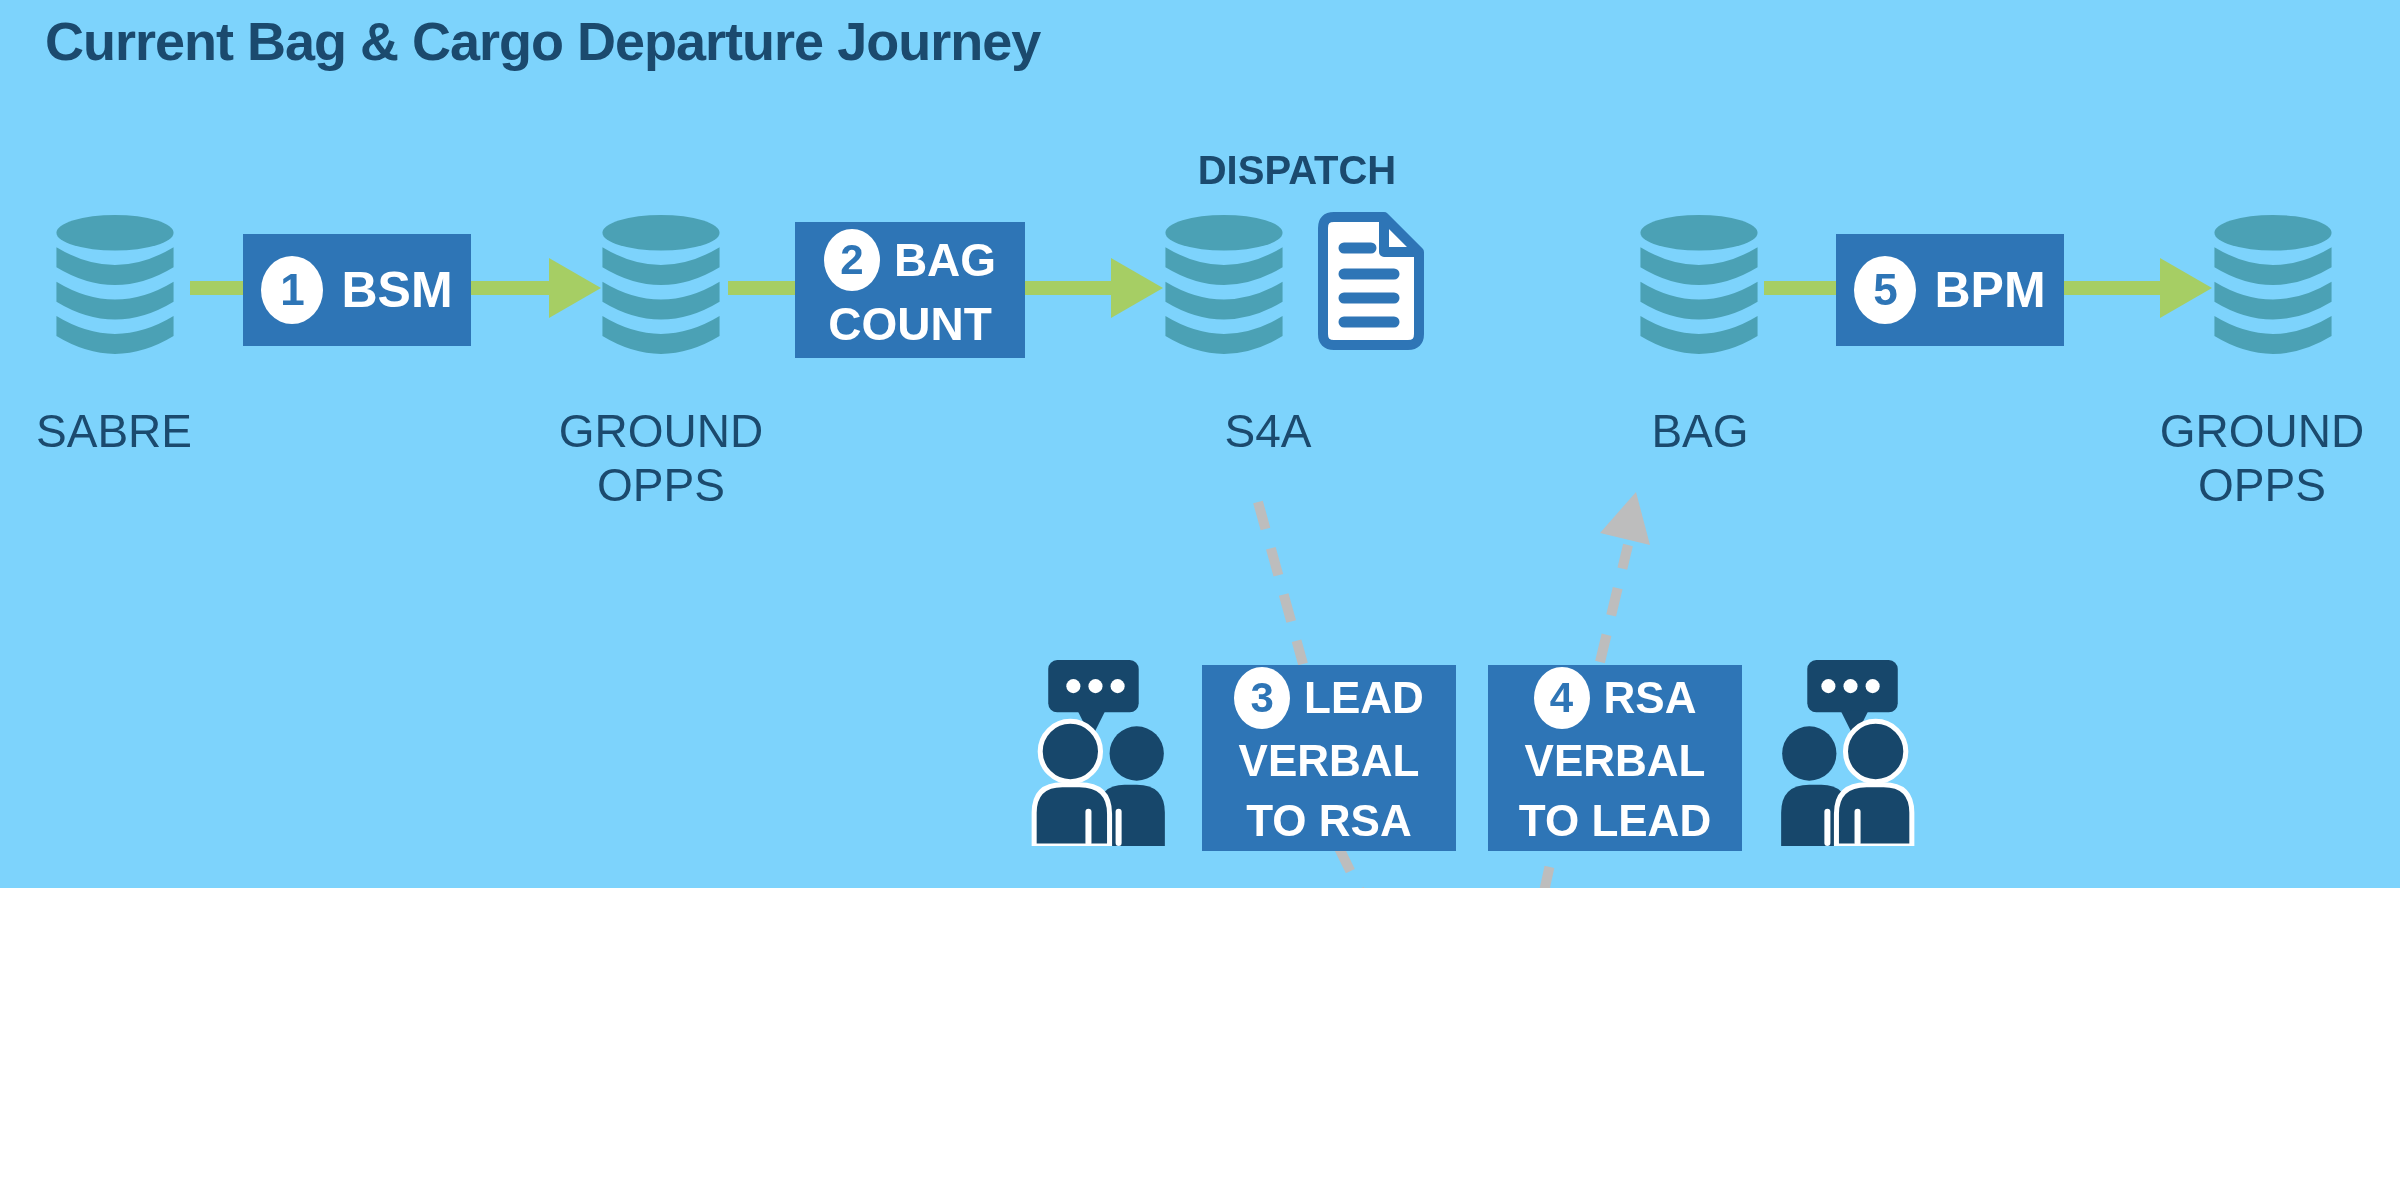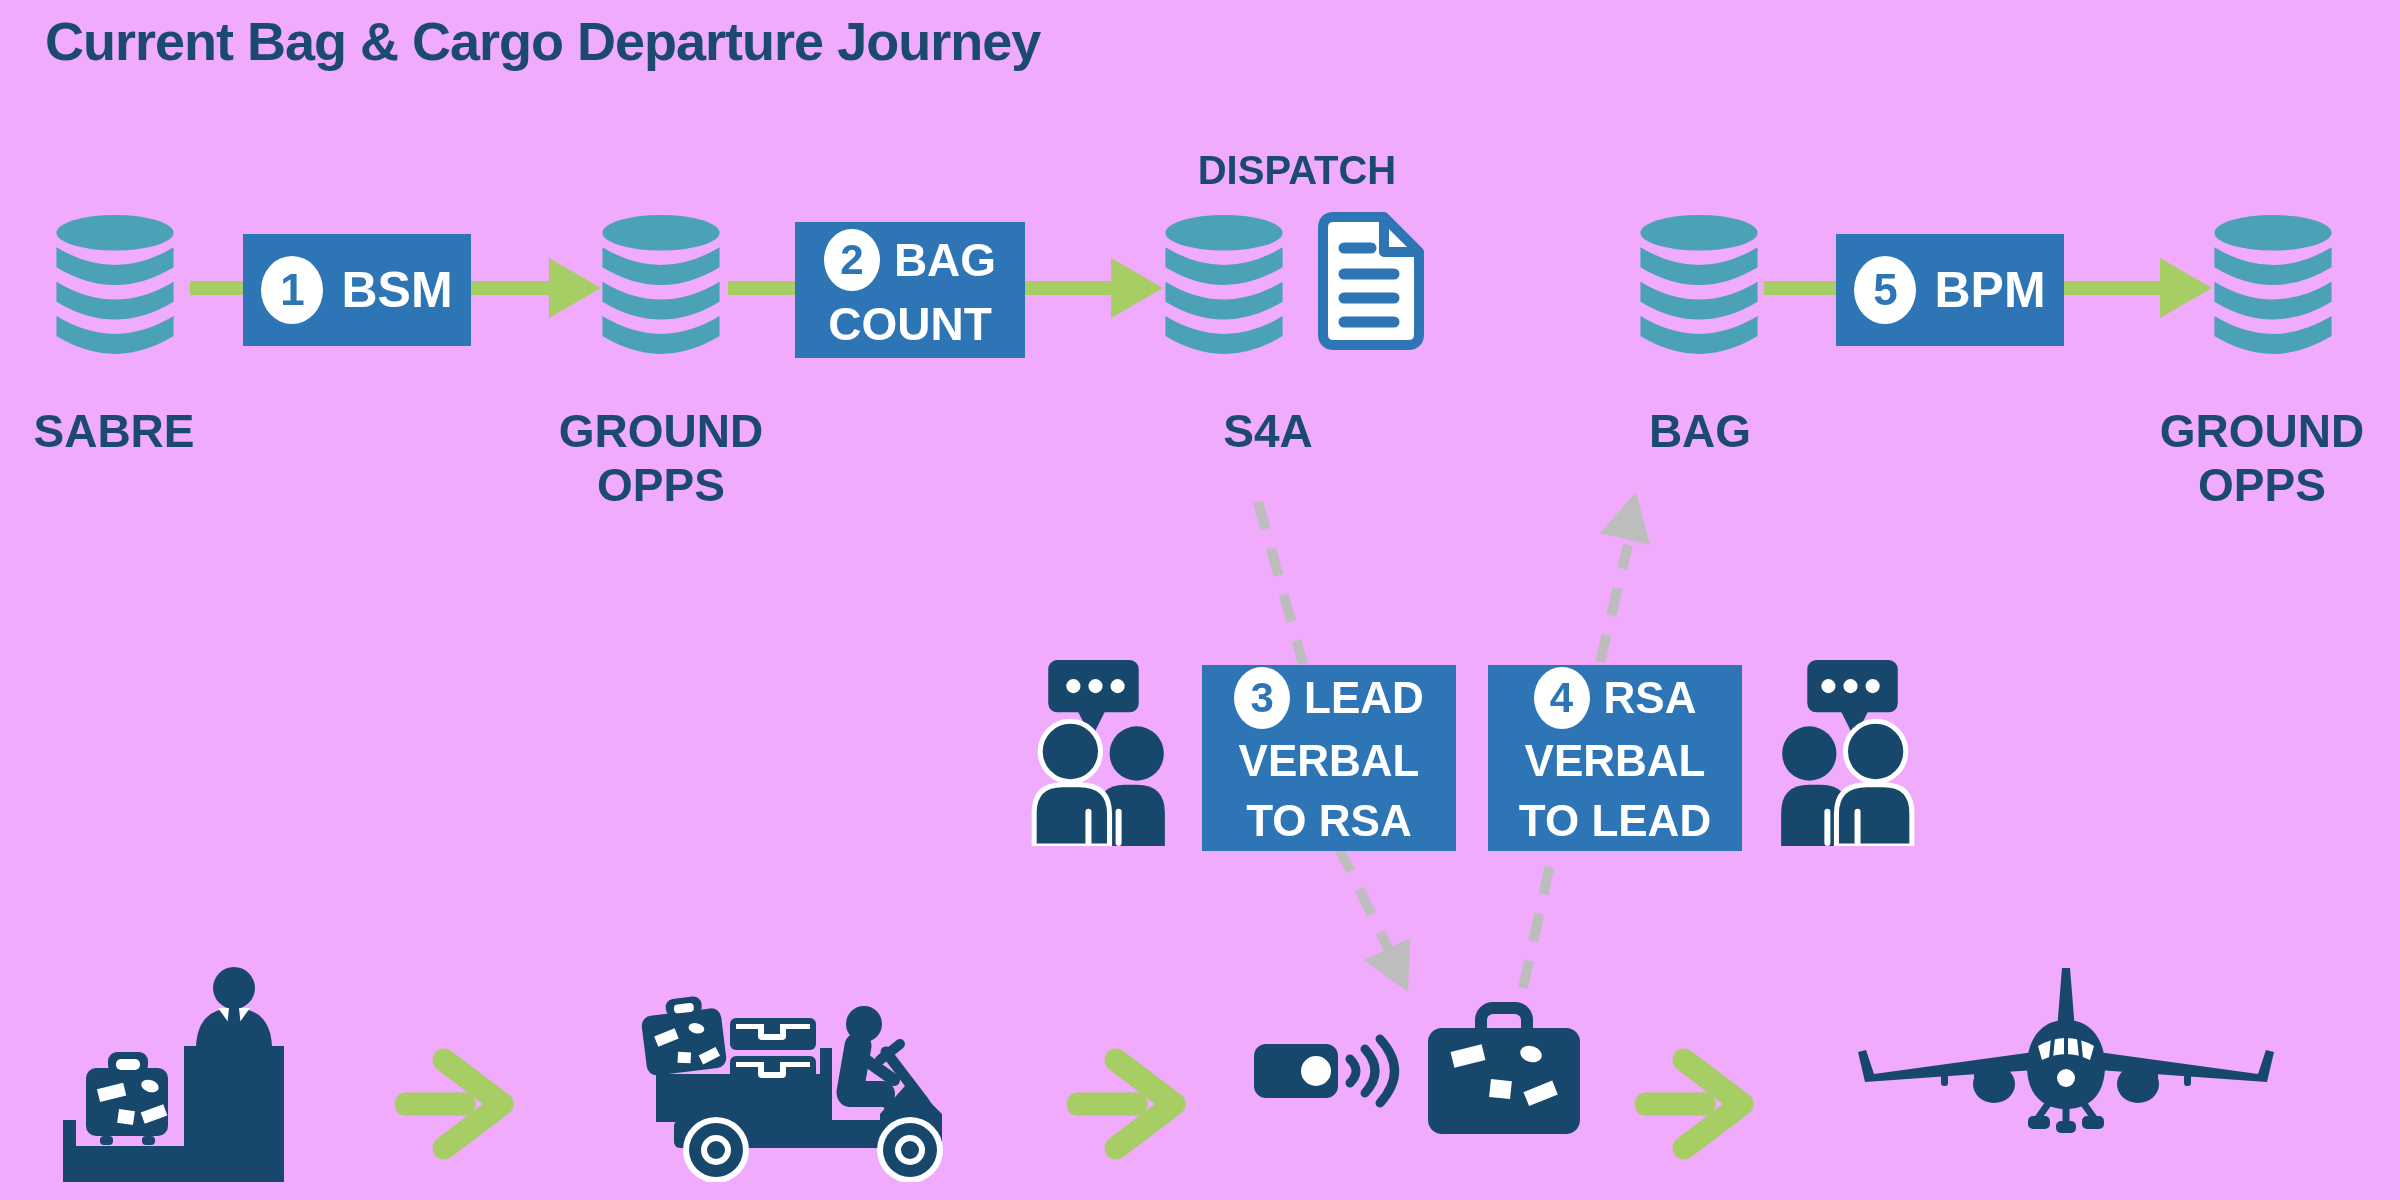--- a/index.html
+++ b/index.html
@@ -1,27 +1,27 @@
 <!DOCTYPE html>
 <html style="--navy: #17476b; --teal: #4ba1b5; --blue: #2e75b6; --green: #a6ce64; --grey: #bdbdbd; --text: #1b4a6e;"><head>
 <meta charset="utf-8">
 <style>
   :root{
     --navy:#17476b; --teal:#4ba1b5; --blue:#2e75b6;
     --green:#a6ce64; --grey:#bdbdbd; --text:#1b4a6e;
   }
   html,body{margin:0;padding:0;background:#fff;}
-  .canvas{position:relative;width:2400px;height:1200px;background:#f0abfc;overflow:hidden;
+  .canvas{position:relative;width:2400px;height:888px;background:#7dd3fc;overflow:hidden;
           font-family:"Liberation Sans",sans-serif;}
   .abs{position:absolute;}
   .title{position:absolute;left:45px;top:10px;font-size:54px;font-weight:bold;
          letter-spacing:-1px;color:var(--text);white-space:nowrap;}
   .dispatch{position:absolute;left:1122px;top:148px;width:350px;text-align:center;
             font-size:40px;font-weight:bold;color:var(--text);}
-  .node-label{position:absolute;top:404px;color:var(--text);font-weight:bold;
+  .node-label{position:absolute;top:404px;color:var(--text);font-weight:normal;
               font-size:46px;line-height:54px;text-align:center;}
   .node-label span{display:block;}
   .badge{position:absolute;background:var(--blue);color:#fff;font-weight:bold;
          display:flex;align-items:center;justify-content:center;}
   .badge-row{display:flex;align-items:center;gap:18px;font-size:50px;}
   .badge-col{display:flex;flex-direction:column;align-items:center;gap:6px;font-size:46px;}
   .badge-col .line{display:flex;align-items:center;gap:14px;}
   .num-circle{background:#fff;color:var(--blue);border-radius:50%;
               display:flex;align-items:center;justify-content:center;flex:0 0 auto;}
   .num-lg{width:62px;height:68px;font-size:44px;}

